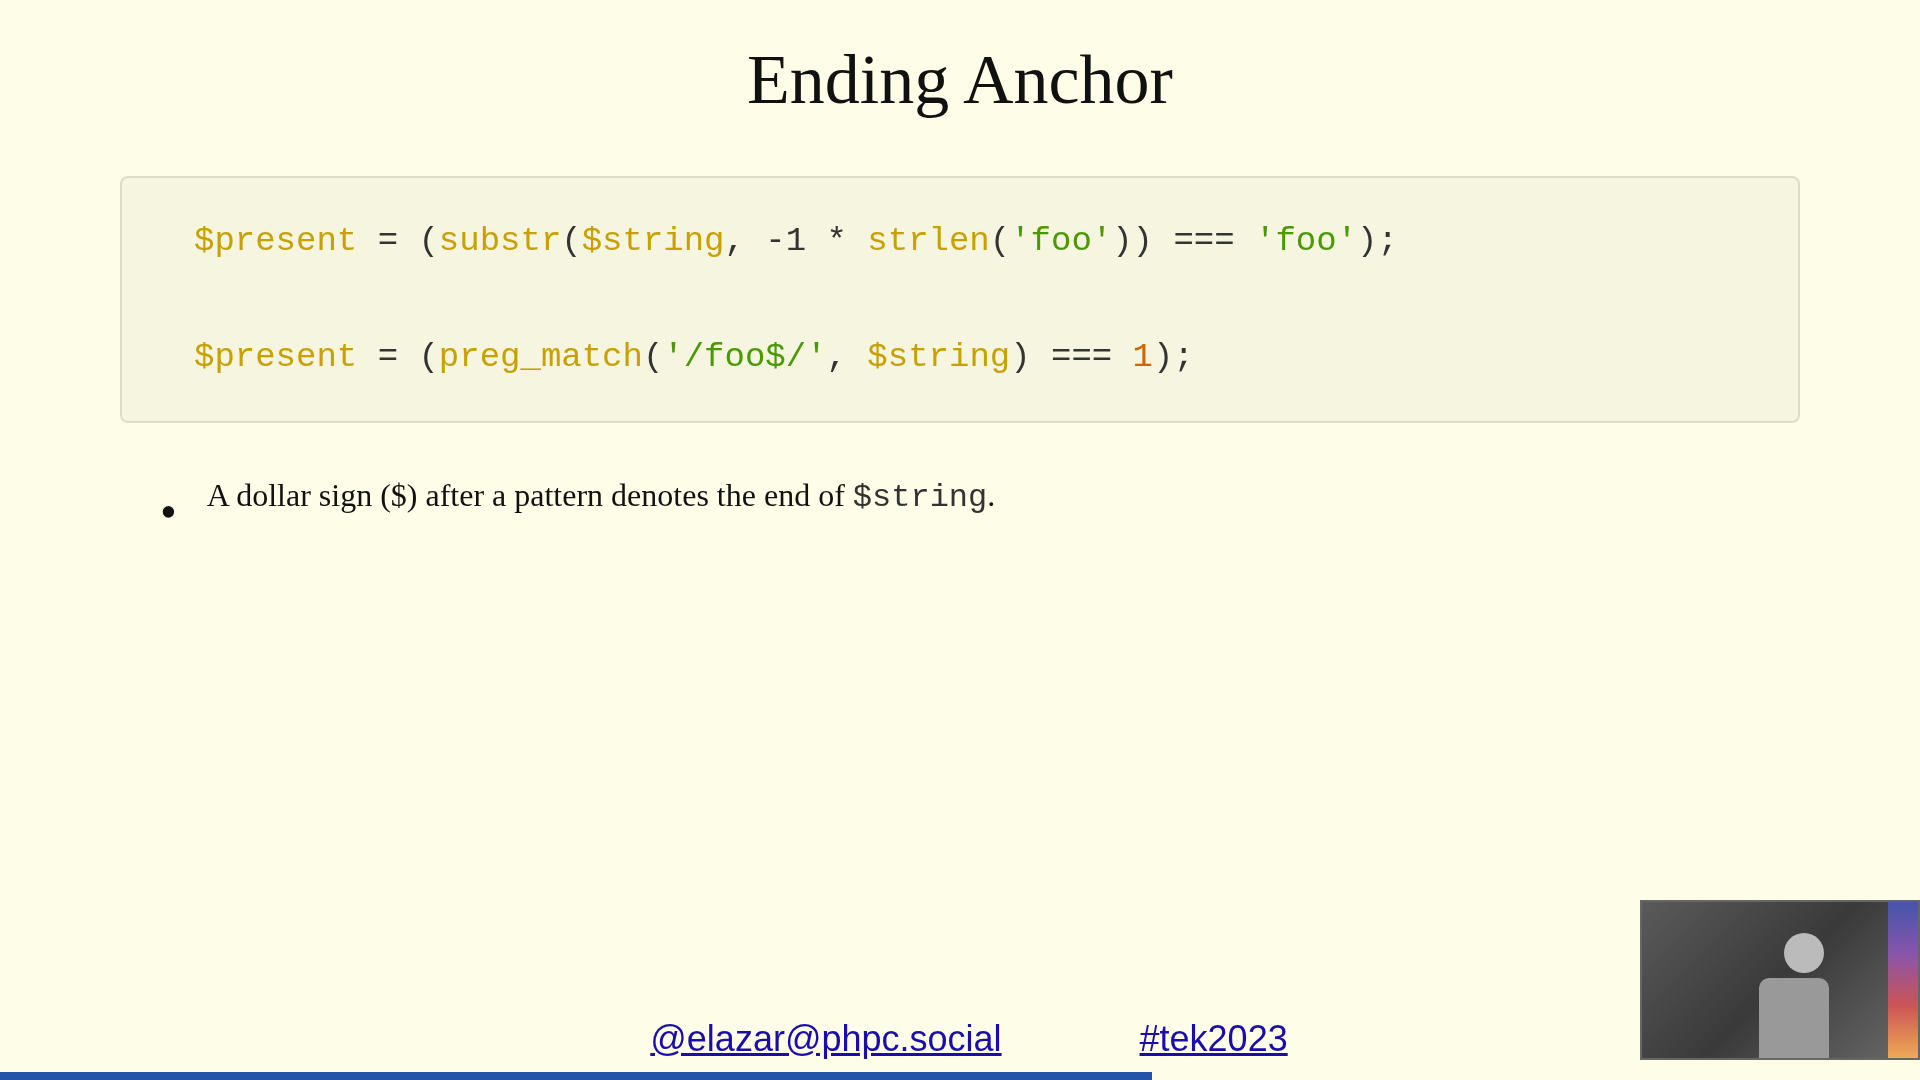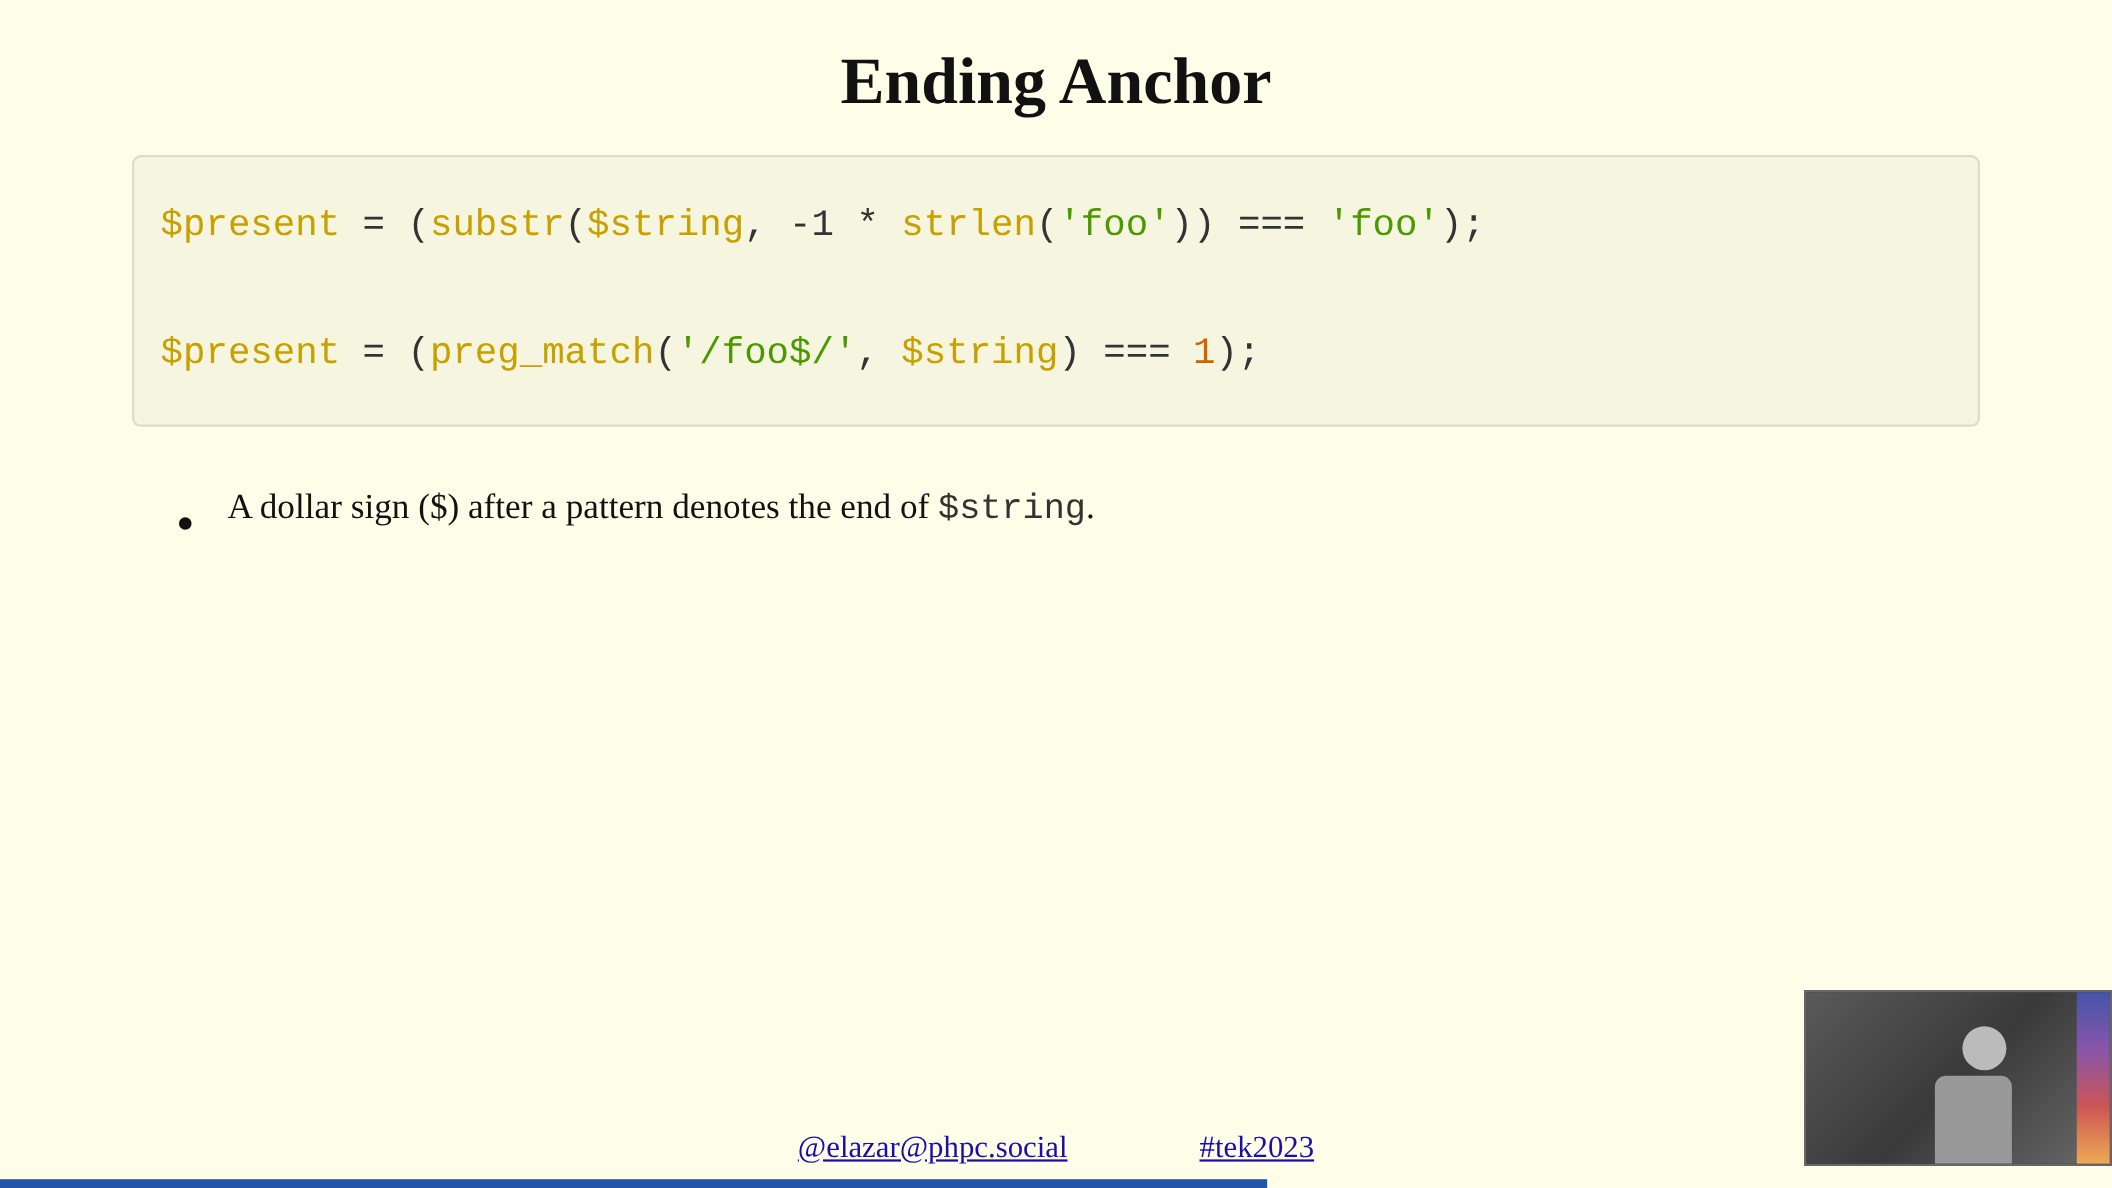--- a/index.html
+++ b/index.html
@@ -20,33 +20,33 @@
     .slide-container {
       width: 100%;
       height: 100%;
       display: flex;
       flex-direction: column;
       padding: 40px 80px 20px 80px;
       position: relative;
     }
 
     .slide-title {
-      font-size: 60px;
-      font-weight: bold;
+      font-size: 70px;
+      font-weight: normal;
       text-align: center;
       color: #111;
-      margin-bottom: 32px;
+      margin-bottom: 56px;
       font-family: Georgia, serif;
     }
 
     .code-block {
       background-color: rgba(200, 200, 180, 0.15);
       border: 2px solid rgba(180, 180, 160, 0.4);
       border-radius: 8px;
-      padding: 35px 24px;
+      padding: 35px 72px;
       margin: 0 40px 40px 40px;
       font-family: 'Courier New', Courier, monospace;
       font-size: 34px;
       line-height: 1.7;
     }
 
     .code-line {
       display: block;
       white-space: pre;
     }
@@ -93,24 +93,25 @@
       bottom: 20px;
       left: 0;
       right: 0;
       display: flex;
       justify-content: center;
       gap: 120px;
       align-items: center;
     }
 
     .footer-link {
-      font-size: 28px;
+      font-size: 36px;
       color: #1a0dab;
       text-decoration: underline;
-      font-family: Liberation Serif, serif;
+      font-family: Liberation Sans, sans-serif;
+      margin-left: 18px;
     }
 
     .bottom-bar {
       position: absolute;
       bottom: 0;
       left: 0;
       width: 60%;
       height: 8px;
       background-color: #2255aa;
     }

